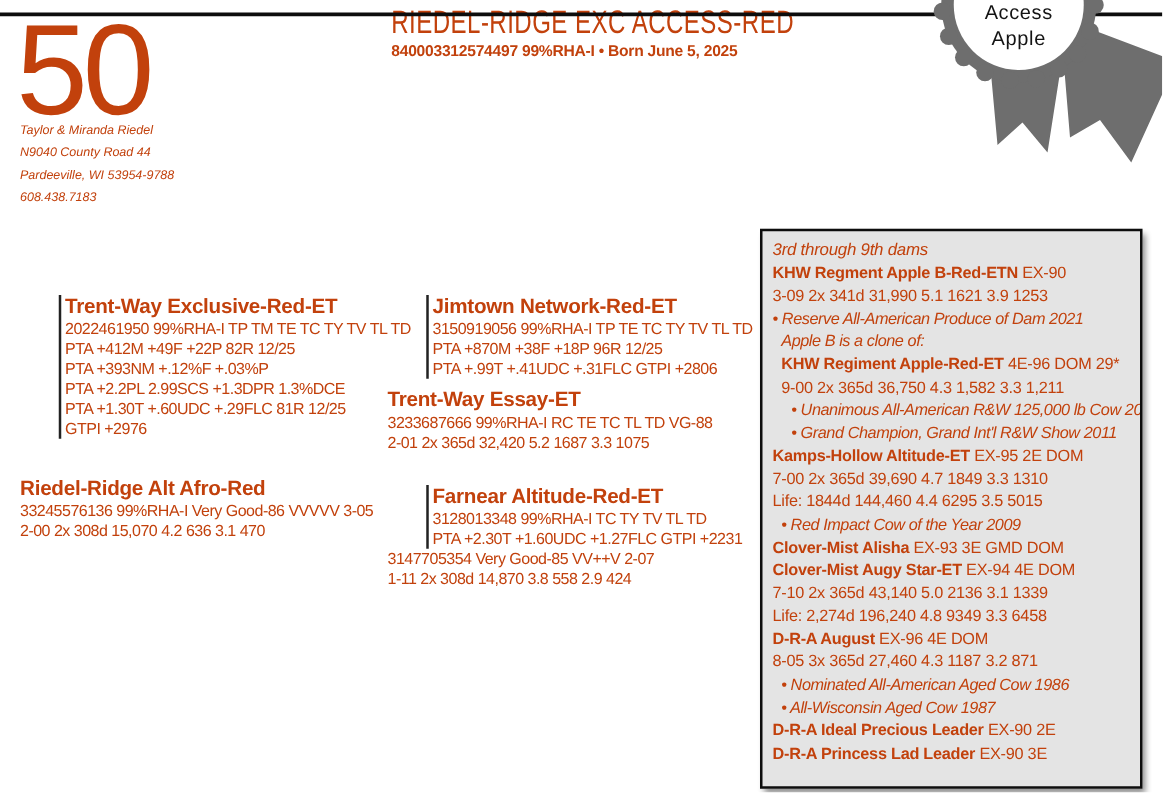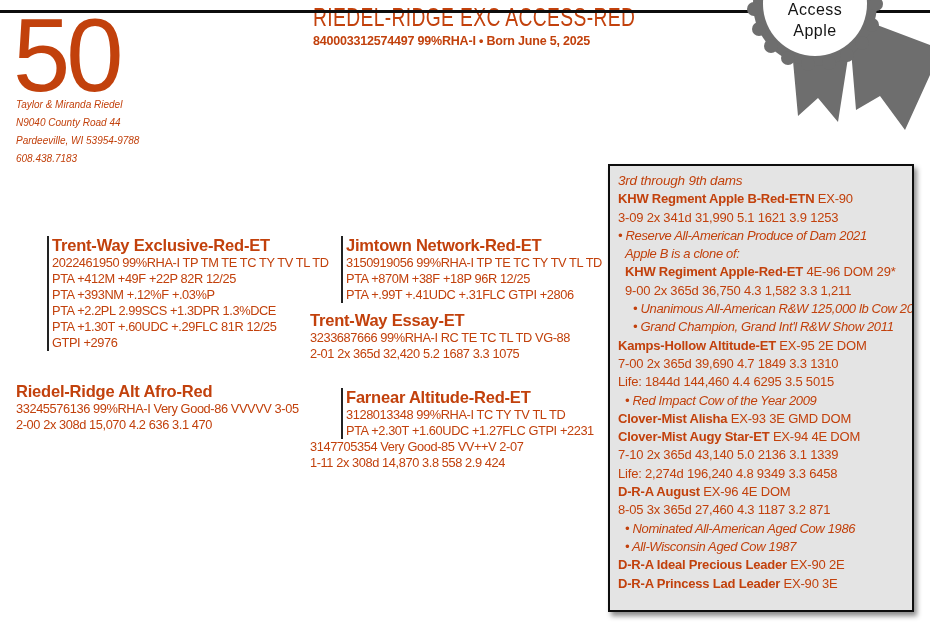--- a/index.html
+++ b/index.html
@@ -14,21 +14,21 @@
          transform:scaleX(0.74);transform-origin:0 0;}
   .subtitle{font-size:12.5px;font-weight:bold;letter-spacing:-0.2px;margin-top:3px;white-space:nowrap;}
   .ribbon{position:absolute;left:730px;top:0;z-index:2;}
   .col{position:absolute;width:300px;}
   .col-left{left:11px;top:236px;}
   .col-mid{left:305px;top:236px;}
   .ped-entry{padding-left:5px;}
   .ped-entry.bar{border-left:2px solid #222;padding-left:3px;margin-left:36px;}
   .ped-name{font-size:16.5px;font-weight:bold;letter-spacing:-0.2px;line-height:19px;white-space:nowrap;}
   .ped-line{font-size:12.8px;letter-spacing:-0.4px;line-height:16px;white-space:nowrap;}
-  .dam-box{position:absolute;left:608px;top:164px;width:306px;height:448px;box-sizing:border-box;
+  .dam-box{position:absolute;left:608px;top:183px;width:306px;height:448px;box-sizing:border-box;
            background:#e4e4e4;border:2.5px solid #0d0d0d;box-shadow:3px 4px 5px rgba(0,0,0,0.45);
            padding:6px 4px 0 8px;overflow:hidden;}
   .dam-heading{font-style:italic;font-size:13.5px;line-height:18.3px;letter-spacing:-0.2px;}
   .dam-line{font-size:13px;line-height:18.3px;letter-spacing:-0.2px;white-space:nowrap;}
   .dam-line .b{font-weight:bold;}
   .dam-line.it{font-style:italic;letter-spacing:-0.35px;}
   .dam-line.ind1{padding-left:7px;}
   .dam-line.ind2{padding-left:15px;}
 </style>
 </head>

